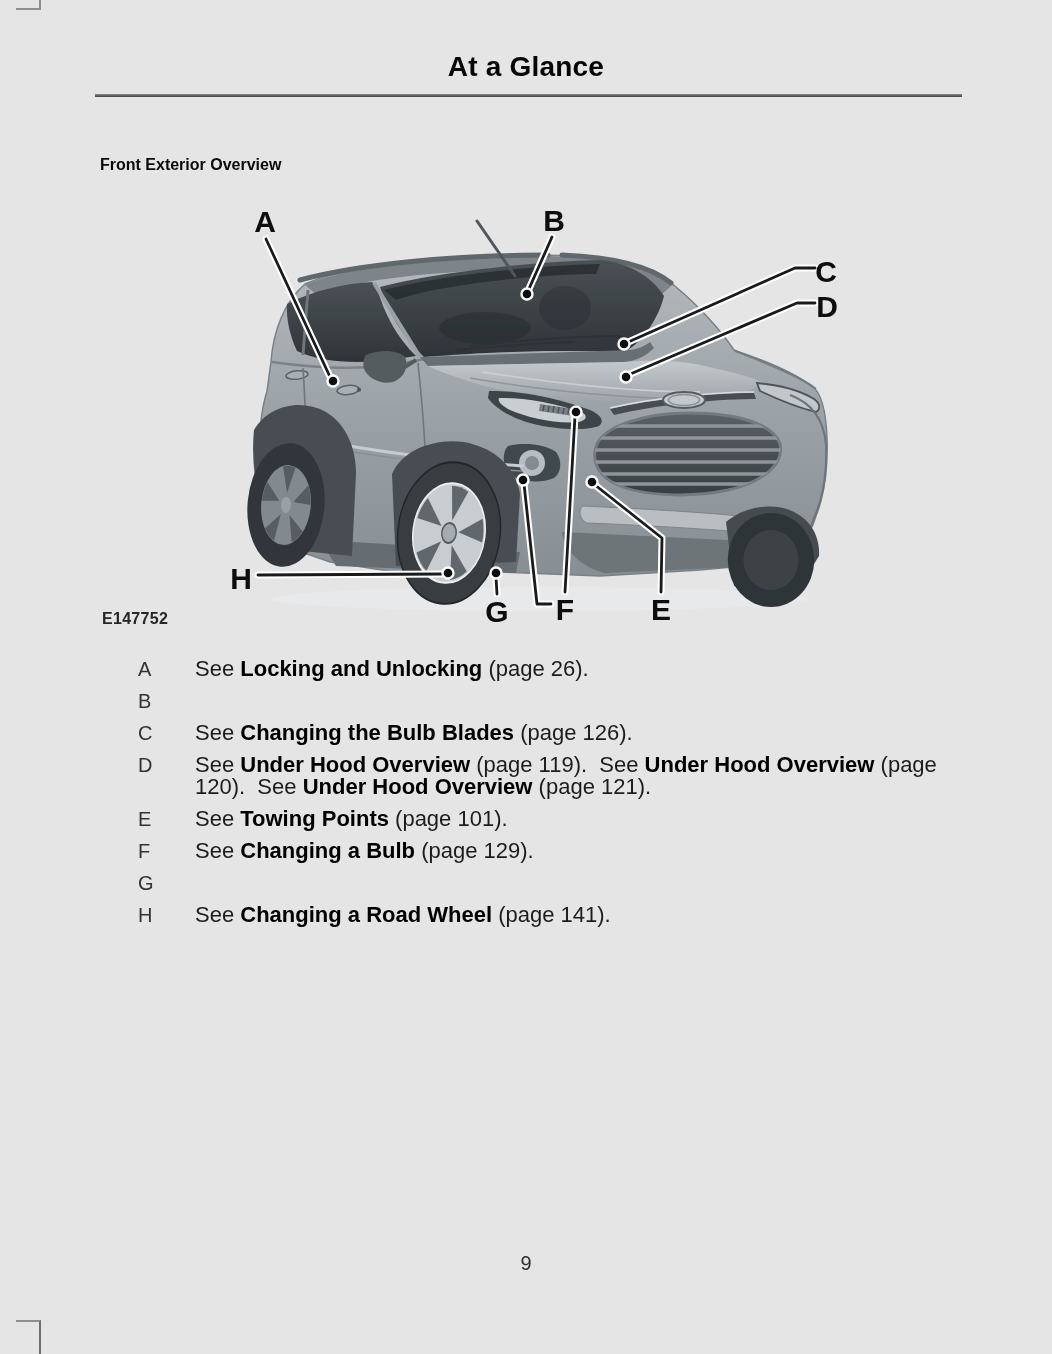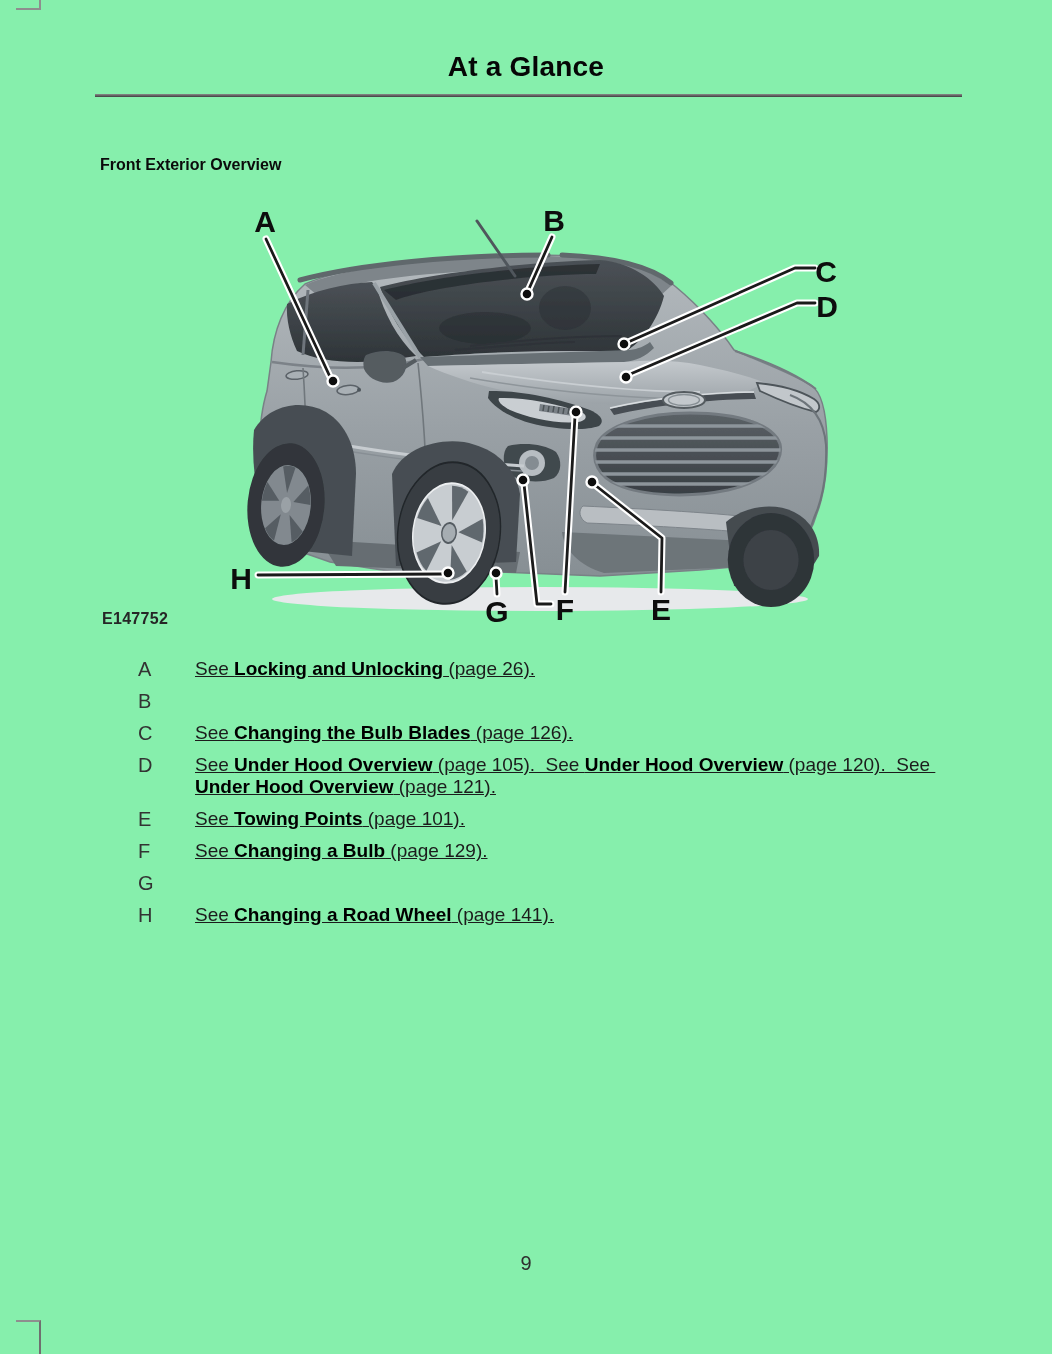--- a/index.html
+++ b/index.html
@@ -1,18 +1,18 @@
 <!DOCTYPE html>
 <html><head>
 <meta charset="utf-8">
 <style>
   html,body{margin:0;padding:0;background:#fff;}
   body{width:1052px;height:1354px;position:relative;overflow:hidden;
        font-family:"Liberation Sans", sans-serif;color:#1a1a1a;}
-  .page{position:absolute;inset:0;background:#86efac;}
+  .page{position:absolute;inset:0;background:#e5e5e5;}
 
   
   .cropmark-top{position:absolute;left:16px;top:0;width:23px;height:8px;
       border-bottom:2px solid #8e8e8e;border-right:2px solid #8e8e8e;}
   .cropmark-bottom{position:absolute;left:16px;top:1320px;width:23px;height:34px;
       border-top:2px solid #8e8e8e;border-right:2px solid #6f6f6f;}
 
   
   .chapter-title{position:absolute;left:0;right:0;top:51px;text-align:center;
       font-size:28px;font-weight:bold;letter-spacing:.2px;color:#060606;}
@@ -28,21 +28,21 @@
   .figure-id{position:absolute;left:102px;top:610px;font-size:16px;
       font-weight:bold;color:#262626;letter-spacing:.3px;}
 
   .callout-letter{font-family:"Liberation Sans",sans-serif;font-weight:bold;
       font-size:30px;fill:#0d0d0d;}
 
   
   .legend{position:absolute;left:138px;top:658px;width:812px;}
   .legend-row{display:flex;align-items:flex-start;margin-bottom:10px;line-height:22px;}
   .legend-key{flex:0 0 57px;font-size:20px;color:#333;}
-  .legend-text{font-size:19px;color:#1c1c1c;white-space:pre-wrap;max-width:748px;text-decoration:underline;}
+  .legend-text{font-size:22px;color:#1c1c1c;white-space:pre-wrap;max-width:748px;}
   .legend-text b{font-weight:bold;color:#000;}
 
   
   .page-number{position:absolute;left:0;right:0;top:1252px;text-align:center;
       font-size:20px;color:#2e2e2e;}
 </style>
 </head>
 <body>
 
 <div class="page">
@@ -266,21 +266,21 @@
     </div>
     <div class="legend-row">
       <div class="legend-key">B</div>
     </div>
     <div class="legend-row">
       <div class="legend-key">C</div>
       <div class="legend-text"><span>See </span><b>Changing the Bulb Blades</b><span> (page 126).</span></div>
     </div>
     <div class="legend-row">
       <div class="legend-key">D</div>
-      <div class="legend-text"><span>See </span><b>Under Hood Overview</b><span> (page 105).  See </span><b>Under Hood Overview</b><span> (page 120).  See </span><b>Under Hood Overview</b><span> (page 121).</span></div>
+      <div class="legend-text"><span>See </span><b>Under Hood Overview</b><span> (page 119).  See </span><b>Under Hood Overview</b><span> (page 120).  See </span><b>Under Hood Overview</b><span> (page 121).</span></div>
     </div>
     <div class="legend-row">
       <div class="legend-key">E</div>
       <div class="legend-text"><span>See </span><b>Towing Points</b><span> (page 101).</span></div>
     </div>
     <div class="legend-row">
       <div class="legend-key">F</div>
       <div class="legend-text"><span>See </span><b>Changing a Bulb</b><span> (page 129).</span></div>
     </div>
     <div class="legend-row">

